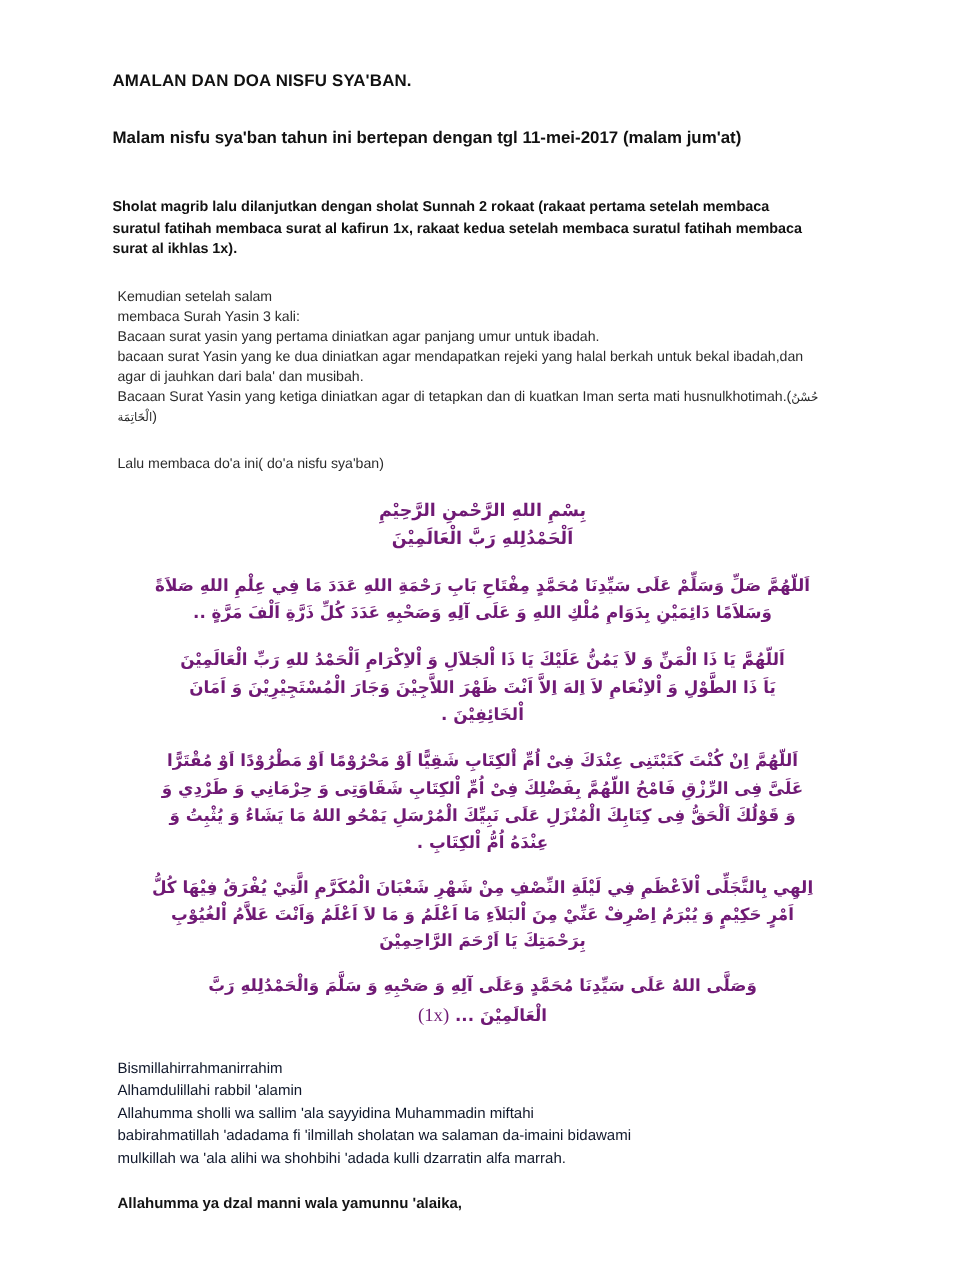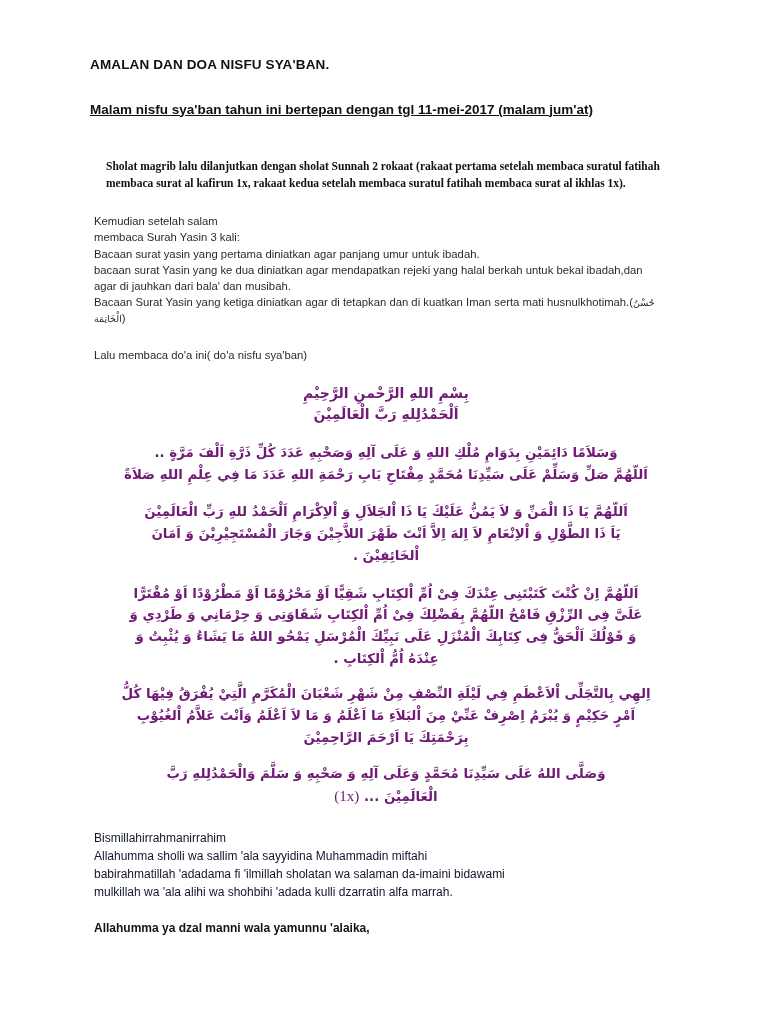--- a/index.html
+++ b/index.html
@@ -36,28 +36,27 @@
     padding: 0;
     line-height: 1.3;
   }
   .doc-subtitle {
     font-family: "Liberation Sans", sans-serif;
     font-size: 13.5px;
     font-weight: bold;
     color: #111;
     margin: 27px 0 0 0;
     line-height: 1.3;
-    text-decoration: underline;
   }
   .instruction-bold {
-    font-family: Liberation Serif, serif;
+    font-family: Liberation Sans, sans-serif;
     font-size: 11.5px;
     font-weight: bold;
     color: #111;
-    margin: 40px 0 0 16px;
+    margin: 40px 0 0 0;
     line-height: 1.45;
     max-width: 560px;
   }
   .note-block {
     font-family: "Liberation Sans", sans-serif;
     font-size: 11.3px;
     font-weight: normal;
     color: #2b2b2b;
     margin: 22px 0 0 4px;
     line-height: 1.42;
@@ -152,22 +151,22 @@
   </div>
 
   <p class="lead-line">Lalu membaca do'a ini( do'a nisfu sya'ban)</p>
 
   <div class="arabic-block ar-basmalah">
     <span class="ar-line">بِسْمِ اللهِ الرَّحْمنِ الرَّحِيْمِ</span>
     <span class="ar-line">اَلْحَمْدُلِلهِ رَبَّ الْعَالَمِيْنَ</span>
   </div>
 
   <div class="arabic-block ar-para">
+    <span class="ar-line">اَللّهُمَّ صَلِّ وَسَلِّمْ عَلَى سَيِّدِنَا مُحَمَّدٍ مِفْتَاحِ بَابِ رَحْمَةِ اللهِ عَدَدَ مَا فِي عِلْمِ اللهِ صَلاَةً</span>
     <span class="ar-line">وَسَلاَمًا دَائِمَيْنِ بِدَوَامِ مُلْكِ اللهِ وَ عَلَى آلِهِ وَصَحْبِهِ عَدَدَ كُلِّ ذَرَّةِ اَلْفَ مَرَّةٍ ..</span>
-    <span class="ar-line">اَللّهُمَّ صَلِّ وَسَلِّمْ عَلَى سَيِّدِنَا مُحَمَّدٍ مِفْتَاحِ بَابِ رَحْمَةِ اللهِ عَدَدَ مَا فِي عِلْمِ اللهِ صَلاَةً</span>
   </div>
 
   <div class="arabic-block ar-para">
     <span class="ar-line">اَللّهُمَّ يَا ذَا الْمَنِّ وَ لاَ يَمُنُّ عَلَيْكَ يَا ذَا اْلجَلاَلِ وَ اْلاِكْرَامِ اَلْحَمْدُ للهِ رَبِّ الْعَالَمِيْنَ</span>
     <span class="ar-line">يَاَ ذَا الطَّوْلِ وَ اْلاِنْعَامِ لاَ اِلهَ اِلاَّ اَنْتَ ظَهْرَ اللاَّجِيْنَ وَجَارَ الْمُسْتَجِيْرِيْنَ وَ اَمَانَ</span>
     <span class="ar-line">اْلخَائِفِيْنَ .</span>
   </div>
 
   <div class="arabic-block ar-para">
     <span class="ar-line">اَللّهُمَّ اِنْ كُنْتَ كَتَبْتَنِى عِنْدَكَ فِىْ اُمِّ اْلكِتَابِ شَقِيًّا اَوْ مَحْرُوْمًا اَوْ مَطْرُوْدًا اَوْ مُقْتَرًّا</span>
@@ -183,20 +182,21 @@
   </div>
 
   <div class="arabic-block ar-para tight">
     <span class="ar-line">وَصَلَّى اللهُ عَلَى سَيِّدِنَا مُحَمَّدٍ وَعَلَى آلِهِ وَ صَحْبِهِ وَ سَلَّمَ وَالْحَمْدُلِلهِ رَبَّ</span>
     <span class="ar-line"><span>الْعَالَمِيْنَ ...</span>
       <span class="count-mark">(1x)</span></span>
   </div>
 
   <div class="translit">
     <span class="line">Bismillahirrahmanirrahim</span>
+    <span class="line">Alhamdulillahi rabbil 'alamin</span>
     <span class="line">Allahumma sholli wa sallim 'ala sayyidina Muhammadin miftahi</span>
     <span class="line">babirahmatillah 'adadama fi 'ilmillah sholatan wa salaman da-imaini bidawami</span>
     <span class="line">mulkillah wa 'ala alihi wa shohbihi 'adada kulli dzarratin alfa marrah.</span>
   </div>
 
   <p class="translit-last">Allahumma ya dzal manni wala yamunnu 'alaika,</p>
 
 </div>
 
 </body></html>

